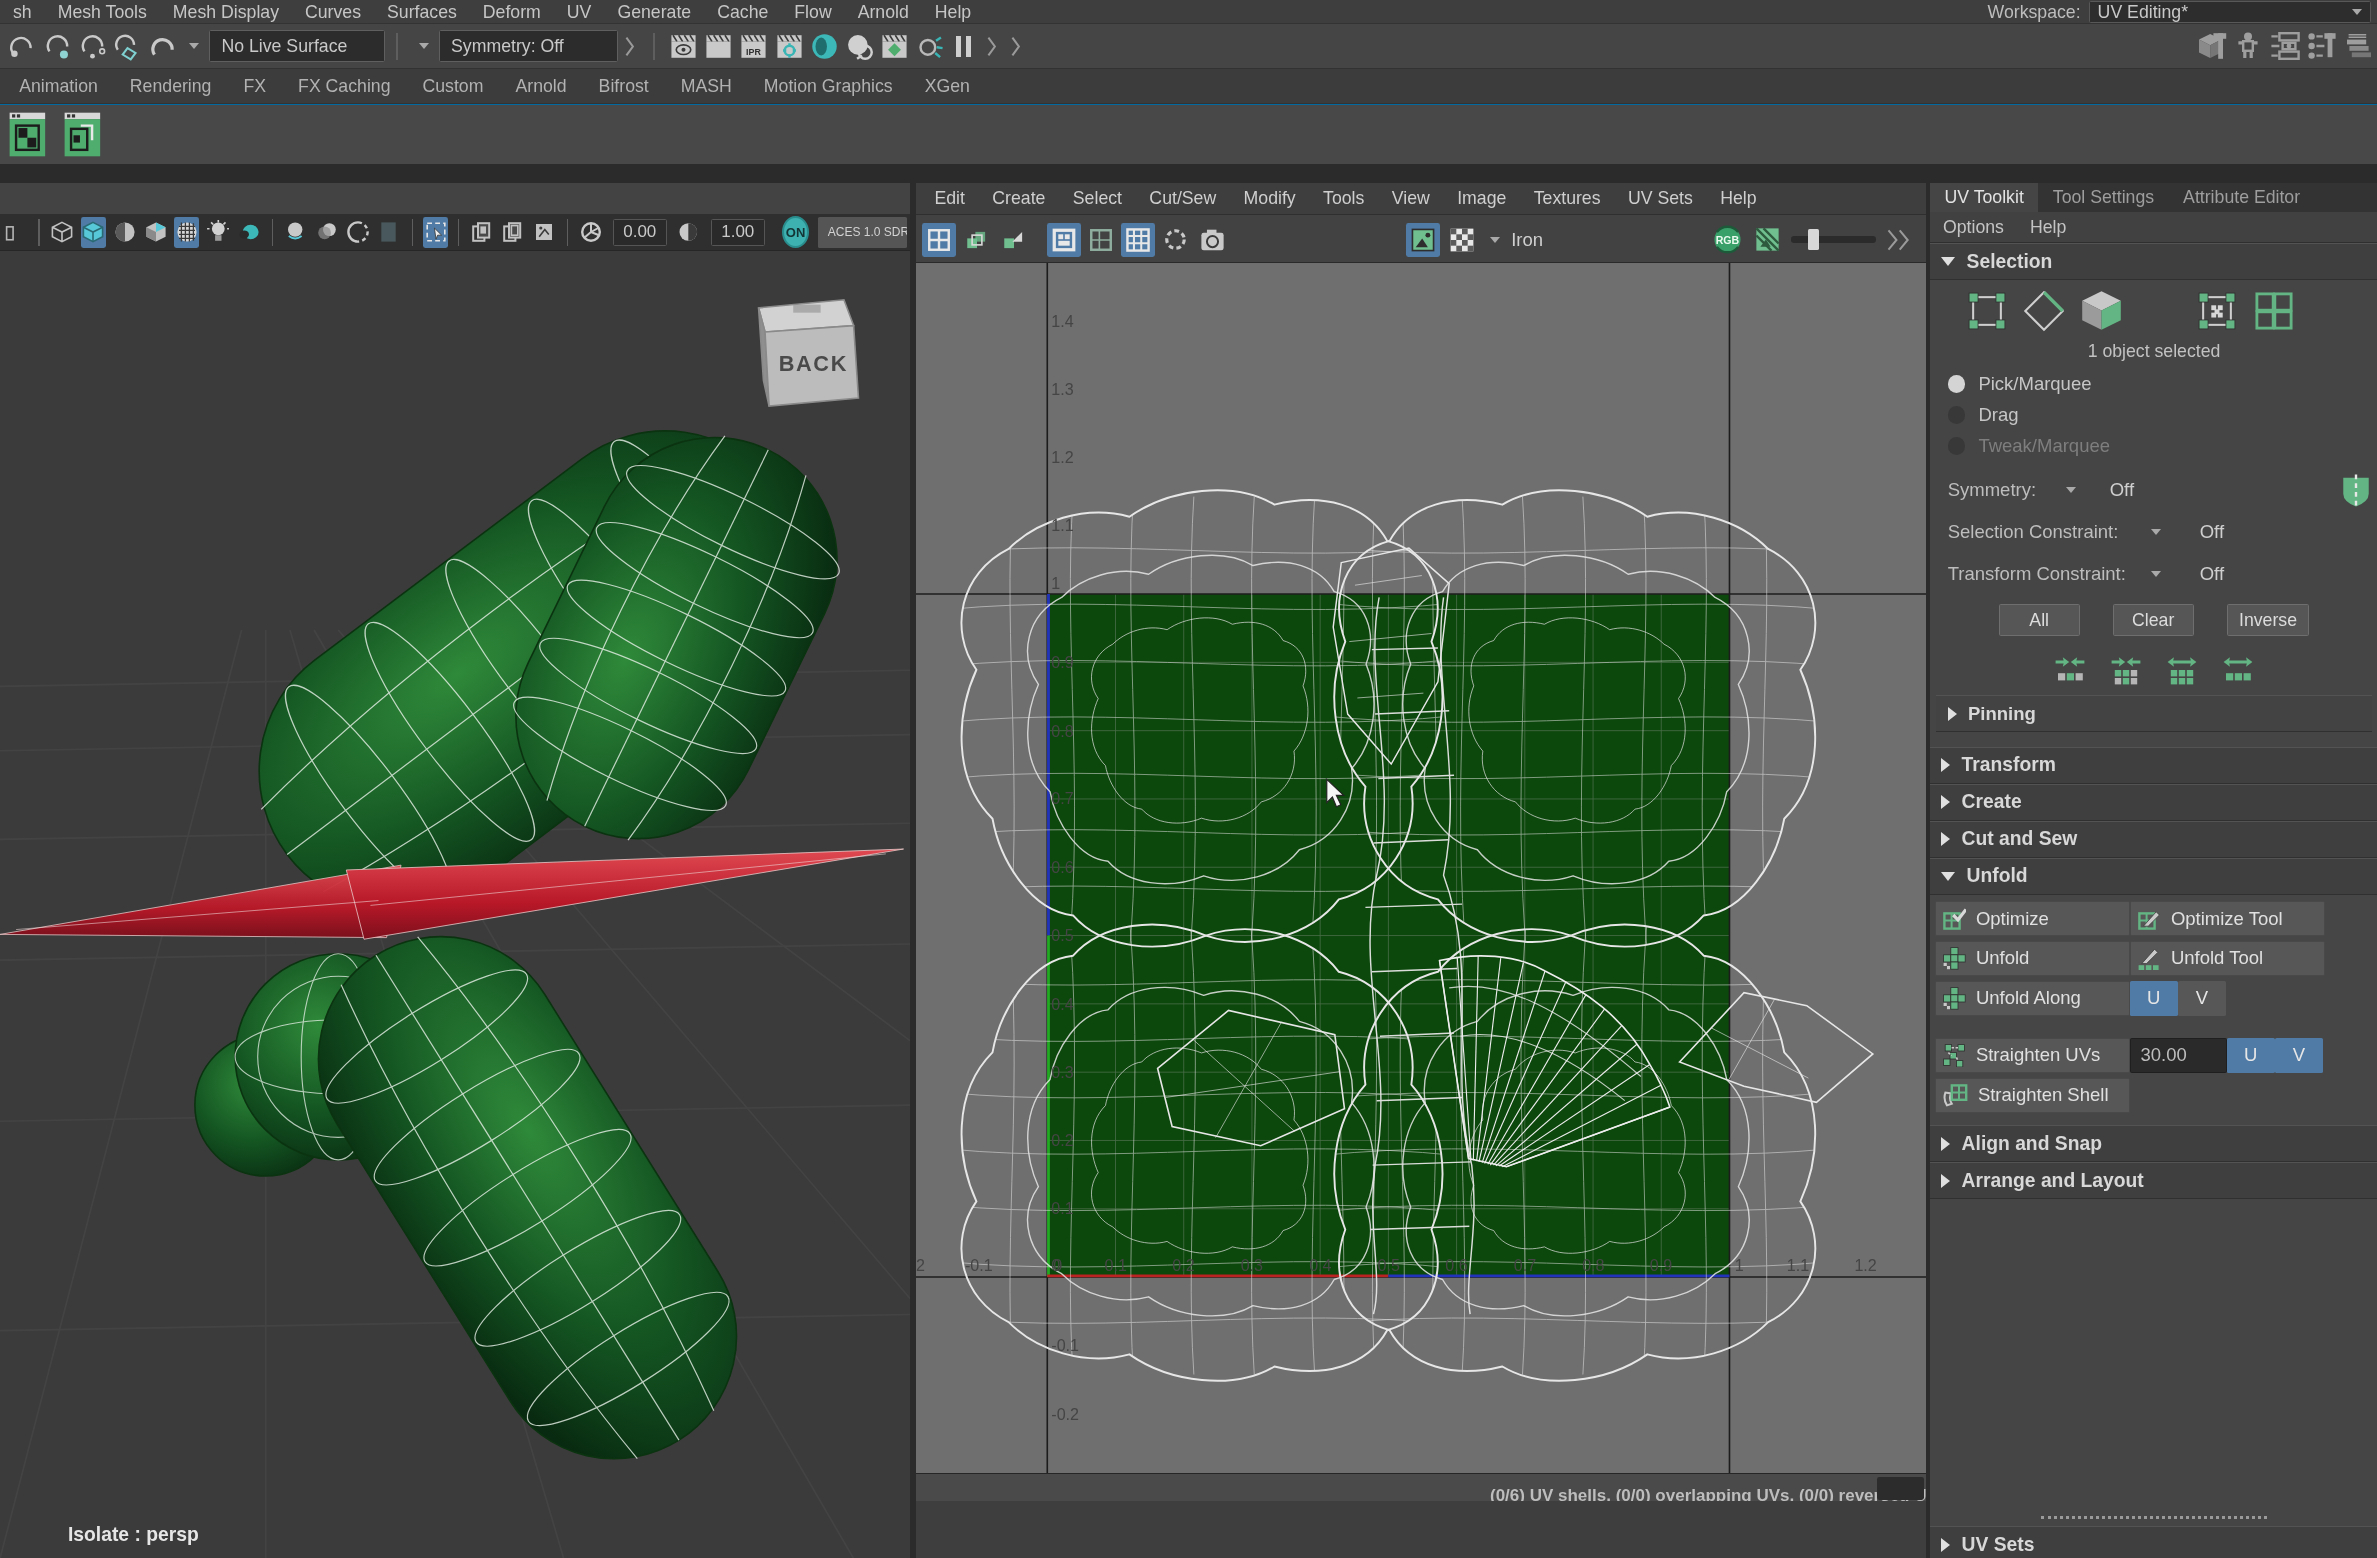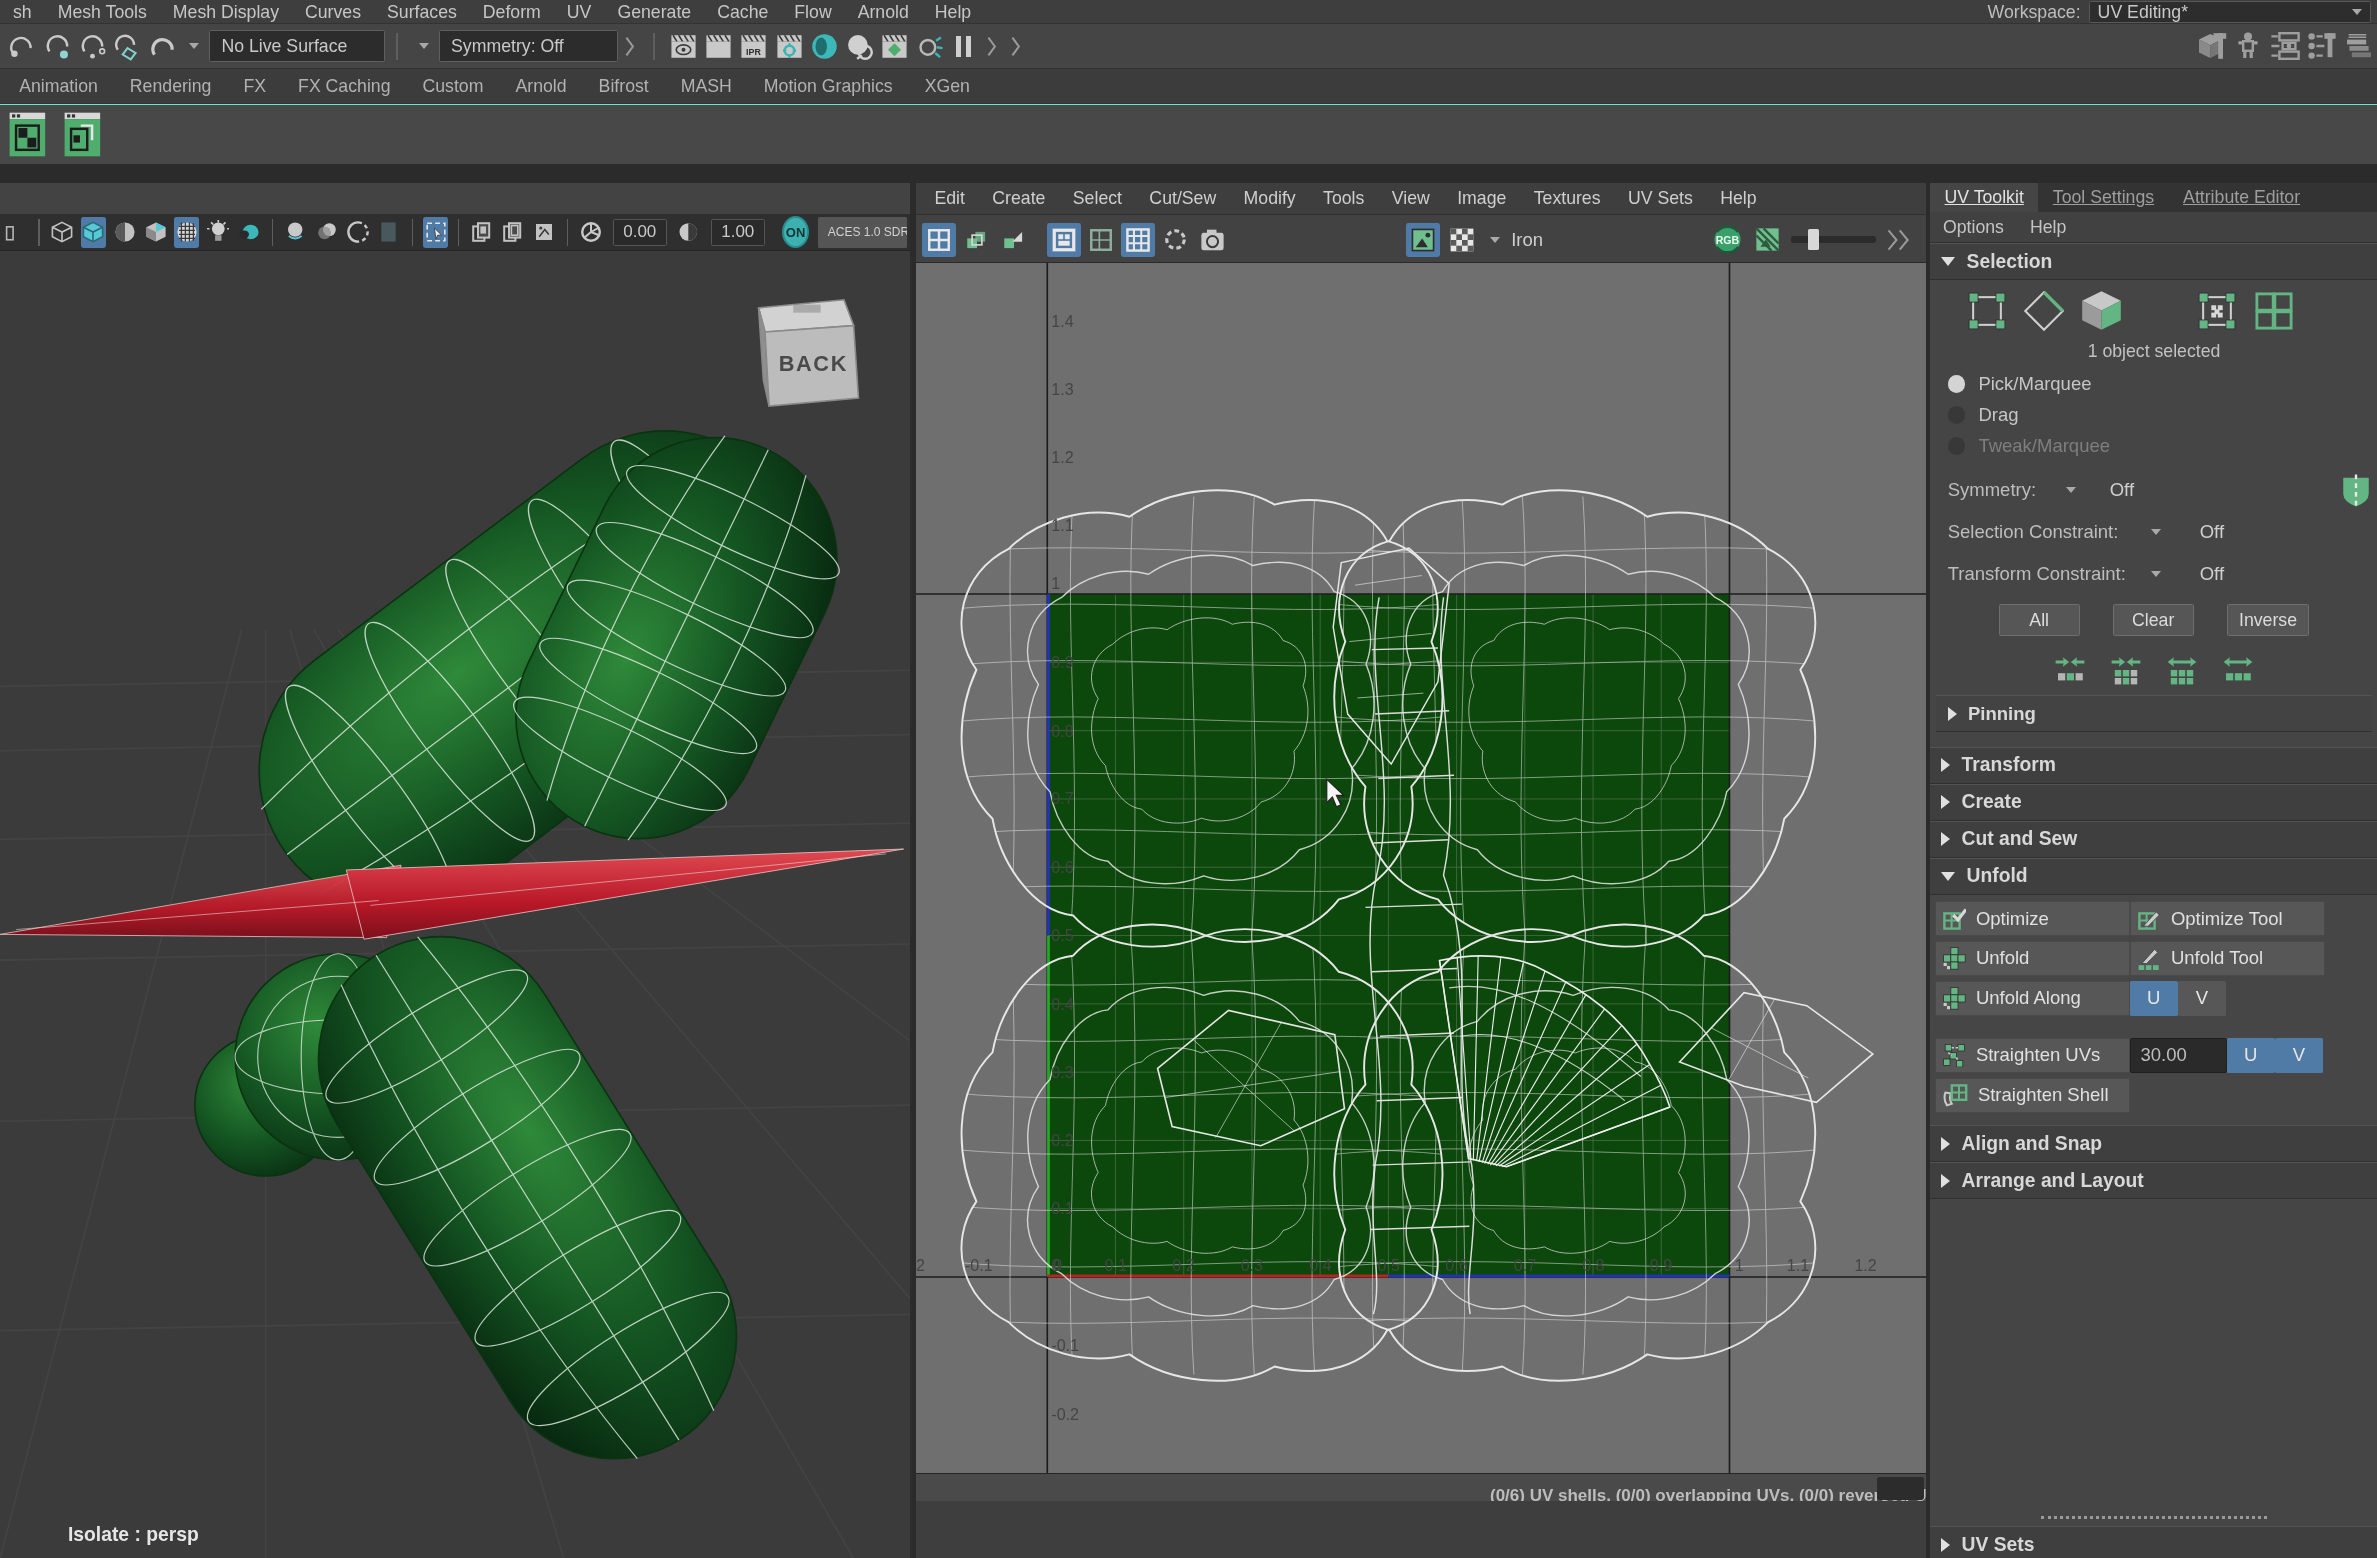--- a/index.html
+++ b/index.html
@@ -1,18 +1,18 @@
 <!DOCTYPE html>
 <html style="font-size:13px"><head>
 <meta charset="utf-8">
 <style>
   * { margin:0; padding:0; box-sizing:border-box; }
   html,body { width:2377px; height:1559px; overflow:hidden; background:#2c2c2c;
     font-family:"Liberation Sans", sans-serif; }
-  #root { position:relative; width:2377px; height:1559px; background:#5eead4; color:#c8c8c8; }
+  #root { position:relative; width:2377px; height:1559px; background:#0369a1; color:#c8c8c8; }
   .abs { position:absolute; }
   .flex { display:flex; align-items:center; }
 
   
   .menubar { left:0; top:0; width:2377px; height:24px; background:#3e3e3e; border-bottom:0.8px solid #333; display:flex; align-items:center; }
   .menubar .mi { padding:0 13px; font-size:17.7px; color:#c6c6c6; line-height:24px; white-space:nowrap; }
   .workspace { position:absolute; right:6.4px; top:0.8px; display:flex; align-items:center; gap:8px; }
   .workspace .wlabel { font-size:17.7px; color:#bdbdbd; }
   .wbox { width:282px; height:22.6px; background:#2d2d2d; border:0.8px solid #585858; border-radius:1.6px; display:flex; align-items:center; justify-content:space-between; padding:0 8px; font-size:17.7px; color:#c9c9c9; }
   .caret { width:0; height:0; border-left:6.4px solid transparent; border-right:6.4px solid transparent; border-top:8px solid #a9a9a9; }
@@ -55,21 +55,21 @@
   .uv-toolbar { position:relative; height:48px; background:#424242; border-bottom:0.8px solid #2a2a2a; }
   .uicon { width:34px; height:34px; border-radius:2.4px; display:flex; align-items:center; justify-content:center; }
   .uicon.hl { background:#4f7ba6; }
   .uv-canvas { position:relative; width:1010px; height:1238px; background:#6f6f6f; }
   .uv-status { position:absolute; left:0; bottom:0; width:1010px; height:28px; background:#4a4a4a; border-top:0.8px solid #262626; overflow:hidden; }
   .uv-status .stext { position:absolute; left:574px; top:11.3px; font-size:17px; font-weight:bold; color:#bdbdbd; white-space:nowrap; }
   .cornerbox { position:absolute; right:1.6px; bottom:1.6px; width:47px; height:22.6px; background:#2c2c2c; border-radius:2.4px; }
 
   .tk-pane { left:1930px; top:19.3px; width:448px; height:1375px; background:#454545; overflow:hidden; }
   .tk-tabs { height:29px; background:#333; display:flex; align-items:stretch; }
-  .tk-tab { display:flex; align-items:center; padding:0 14.5px; font-size:17.7px; color:#9e9e9e;text-decoration:underline; }
+  .tk-tab { display:flex; align-items:center; padding:0 14.5px; font-size:17.7px; color:#9e9e9e; }
   .tk-tab.active { background:#454545; color:#e2e2e2; }
   .tk-menus { height:31px; background:#414141; border-bottom:0.8px solid #2f2f2f; display:flex; align-items:center; }
   .tk-menus .mi { padding:0 13px; font-size:17.7px; color:#c4c4c4; }
   .hdr { height:37px; background:#3f3f3f; border-top:0.8px solid #535353; border-bottom:0.8px solid #303030; display:flex; align-items:center; gap:11.3px; padding-left:11.3px; font-size:19.3px; font-weight:bold; color:#d8d8d8; }
   .hdr.sub { margin:0 6.4px; background:#434343; font-size:18.5px; }
   .tri-r { width:0; height:0; border-top:7.3px solid transparent; border-bottom:7.3px solid transparent; border-left:9.7px solid #e0e0e0; }
   .tri-d { width:0; height:0; border-left:7.3px solid transparent; border-right:7.3px solid transparent; border-top:9.7px solid #e0e0e0; }
   .selicons { display:flex; align-items:center; height:61px; padding-left:35px; gap:13px; }
   .selicons .gap { width:45px; }
   .objstat { text-align:center; font-size:17.7px; color:#c2c2c2; height:27px; }

